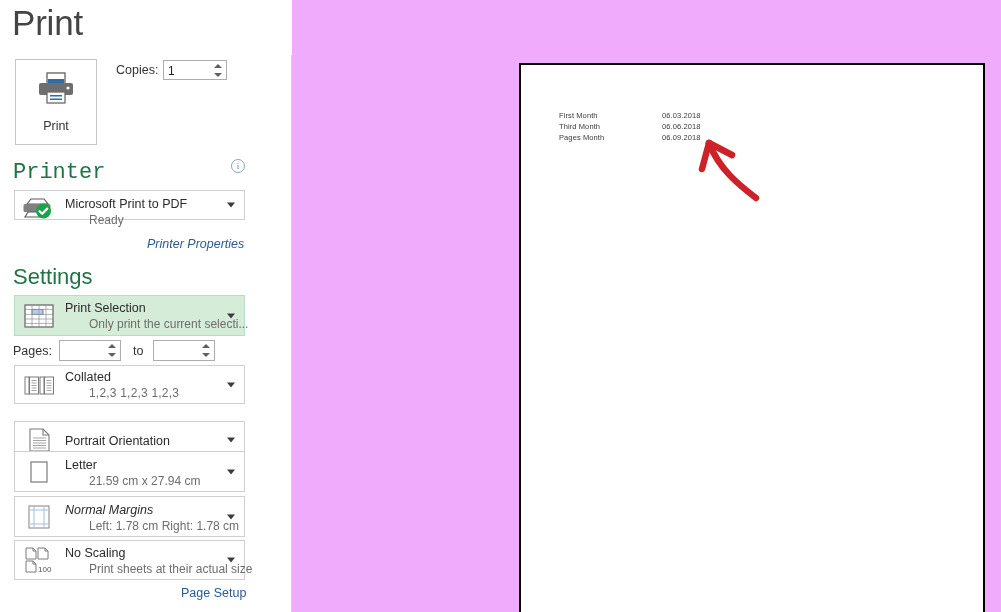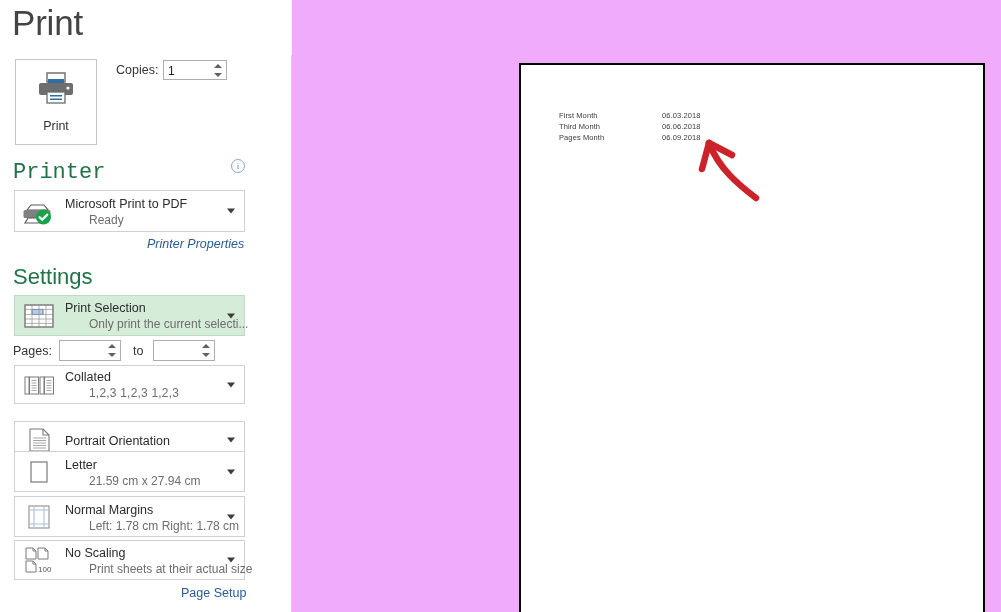--- a/index.html
+++ b/index.html
@@ -96,41 +96,41 @@
   .combo .t2 {
     position:absolute; left: 50px; font-size: 12px; color:#6d6d6d; white-space:nowrap;margin-left:24px;
   }
   .combo .caret {
     position:absolute; right: 9px; top: 50%; transform: translateY(-50%);
     width:0;height:0;border-left:4.5px solid transparent;border-right:4.5px solid transparent;
     border-top:5px solid #3c3c3c;
   }
 
   
-  #printer-combo { top: 190px; height: 42px; }
+  #printer-combo { top: 190px; height: 30px; }
   #printer-combo .t1 { top: 6px; }
   #printer-combo .t2 { top: 22px; }
 
   #range-combo { top: 295px; height: 41px; }
   #range-combo .t1 { top: 5px; }
   #range-combo .t2 { top: 21px; }
 
   #collate-combo { top: 365px; height: 39px; }
   #collate-combo .t1 { top: 4px; }
   #collate-combo .t2 { top: 20px; letter-spacing: 0.2px; }
 
   #orient-combo { top: 421px; height: 37px; }
   #orient-combo .t1 { top: 12px; }
 
   #size-combo { top: 451px; height: 41px; }
   #size-combo .t1 { top: 6px; }
   #size-combo .t2 { top: 22px; }
 
   #margin-combo { top: 496px; height: 41px; }
-  #margin-combo .t1 { top: 6px; }
+  #margin-combo .t1 { top: 6px; font-style: italic; }
   #margin-combo .t2 { top: 22px; }
 
   #scale-combo { top: 540px; height: 40px; }
   #scale-combo .t1 { top: 5px; }
   #scale-combo .t2 { top: 21px; }
 
   
   .pages-label { position:absolute; left: 13px; top: 344px; font-size: 12.5px; color:#333; }
   .pg-box {
     position:absolute; top: 340px; width: 62px; height: 21px;

